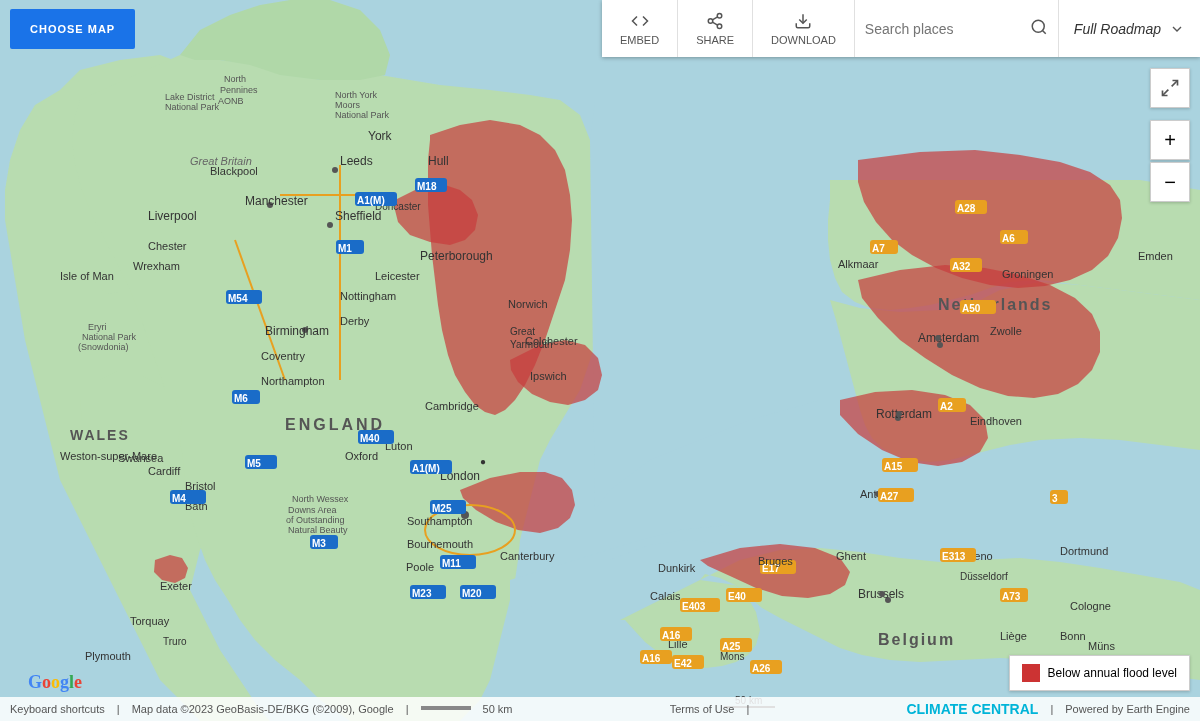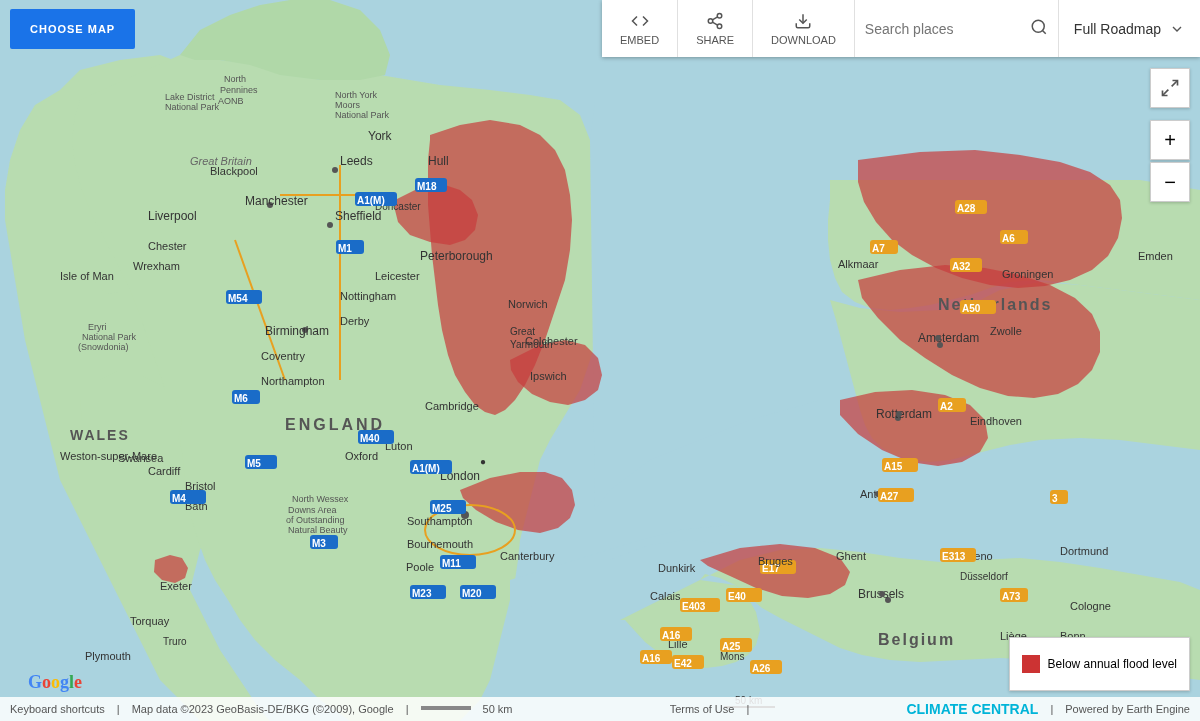--- a/index.html
+++ b/index.html
@@ -94,20 +94,21 @@
       display: flex;
       align-items: center;
       height: 57px;
       padding: 0 15px;
       gap: 8px;
       cursor: pointer;
       background: white;
       border: none;
       font-size: 14px;
       color: #333;
+      font-style: italic;
     }
 
     
     #map-controls {
       position: absolute;
       right: 10px;
       top: 75px;
       display: flex;
       flex-direction: column;
       gap: 2px;
@@ -127,21 +128,21 @@
       box-shadow: 0 1px 3px rgba(0,0,0,0.2);
     }
 
     
     #legend {
       position: absolute;
       bottom: 30px;
       right: 10px;
       background: white;
       border: 1px solid #ccc;
-      padding: 17px 12px;
+      padding: 8px 12px;
       display: flex;
       align-items: center;
       gap: 8px;
       font-size: 12px;
       z-index: 100;
       box-shadow: 0 1px 3px rgba(0,0,0,0.2);
     }
 
     #legend-swatch {
       width: 18px;

